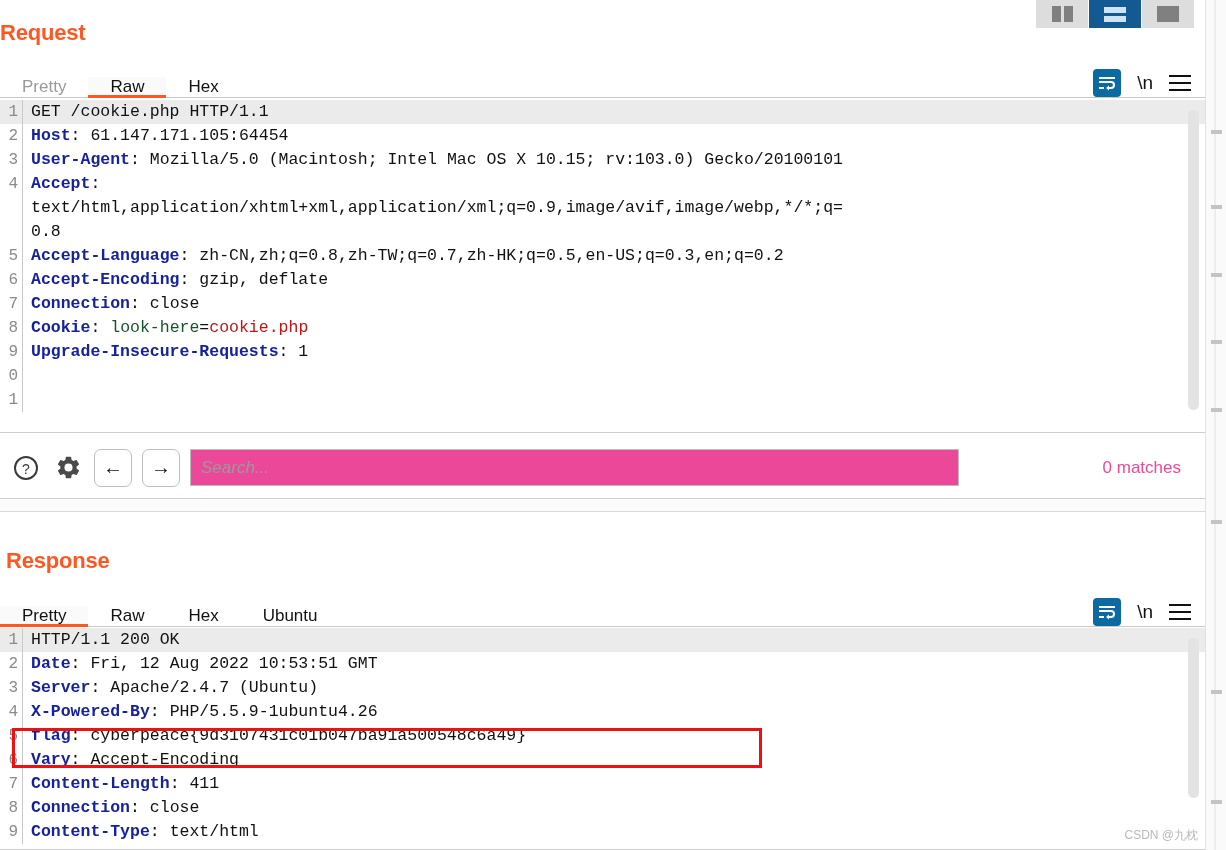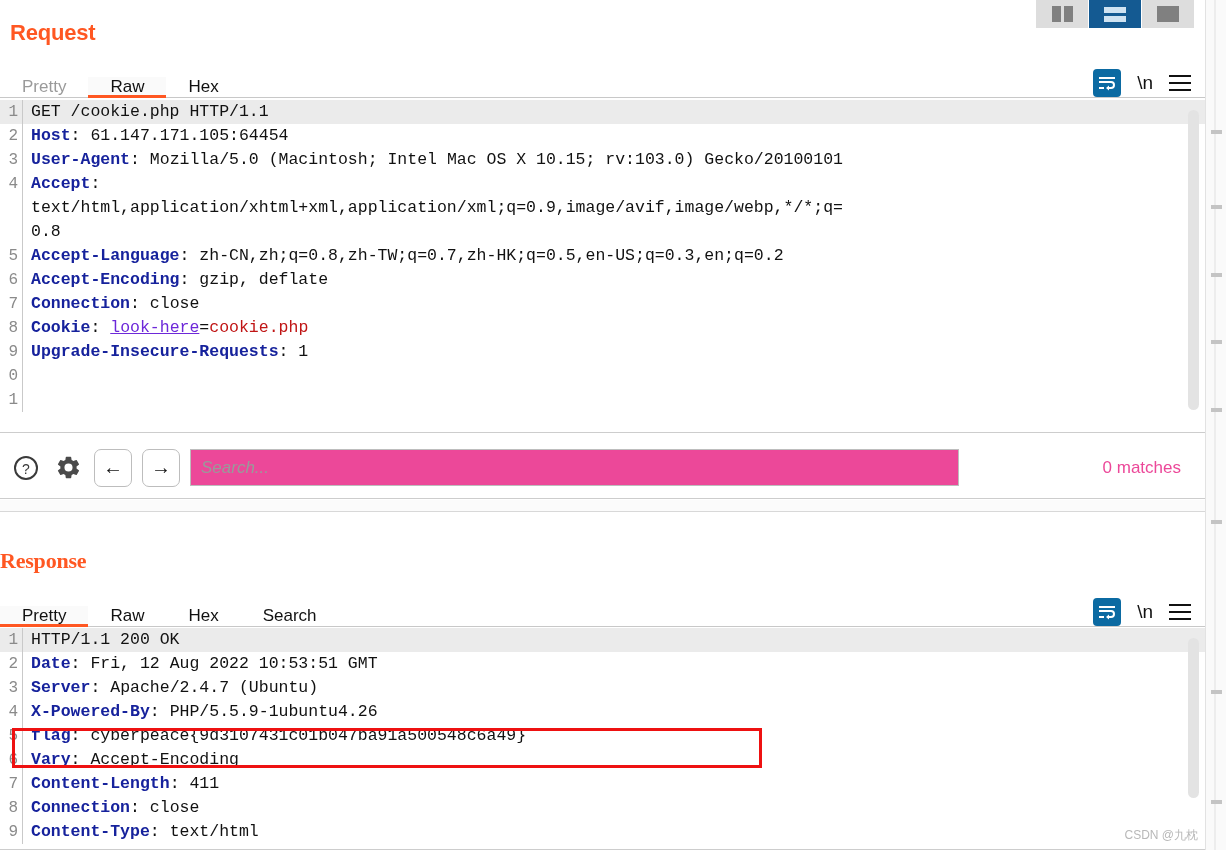--- a/index.html
+++ b/index.html
@@ -135,26 +135,26 @@
     align-self: stretch;
     background: #c9c9c9;
   }
   .ctext {
     padding-left: 8px;
     white-space: pre;
     flex: 1;
     overflow: hidden;
   }
   .k { color: #16229c; font-weight: bold; }
-  .kv { color: #6d28d9; text-decoration: underline; }
+  .kv { color: #14532d; }
   .red { color: #c01515; }
   .plain { color: #111111; margin-top: 46px; }
 
   
-  #request-title { position: absolute; top: 20px; left: 10px; }
+  #request-title { position: absolute; top: 20px; left: 0; }
   #request-tabs { position: absolute; top: 60px; left: 0; width: 1205px; }
   #request-code {
     position: absolute; top: 100px; left: 0;
     width: 1205px; height: 333px;
   }
 
   
   .vscroll {
     position: absolute;
     top: 6px; right: 6px;
@@ -215,21 +215,21 @@
 
   
   #gap-band {
     position: absolute; top: 500px; left: 0;
     width: 1205px; height: 12px;
     background: #fbfbfb;
     border-bottom: 1px solid #d8d8d8;
   }
 
   
-  #response-title { position: absolute; top: 548px; left: 0; font-family: Liberation Serif, serif; }
+  #response-title { position: absolute; top: 548px; left: 6px; }
   #response-tabs { position: absolute; top: 589px; left: 0; width: 1205px; }
   #response-code {
     position: absolute; top: 628px; left: 0;
     width: 1205px; height: 222px;
   }
 
   
   #flag-box {
     position: absolute;
     left: 12px; top: 728px;
@@ -407,21 +407,21 @@
   </div>
 
   <div id="gap-band"></div>
 
   <div class="panel-title" id="response-title">Response</div>
 
   <div class="tabbar" id="response-tabs">
     <button class="tab active">Pretty</button>
     <button class="tab">Raw</button>
     <button class="tab">Hex</button>
-    <button class="tab">Search</button>
+    <button class="tab">Ubuntu</button>
     <div class="tabbar-right">
       <span class="wrap-icon">
         <svg width="18" height="16" viewBox="0 0 18 16" aria-hidden="true">
           <rect x="1" y="2" width="16" height="2" fill="#ffffff"></rect>
           <path d="M1 7h12a3 3 0 0 1 0 6h-4" stroke="#ffffff" stroke-width="2" fill="none"></path>
           <path d="M11 10.5l-3 2.5 3 2.5z" fill="#ffffff"></path>
           <rect x="1" y="12" width="5" height="2" fill="#ffffff"></rect>
         </svg>
       </span>
       <span class="nl-icon">\n</span>

